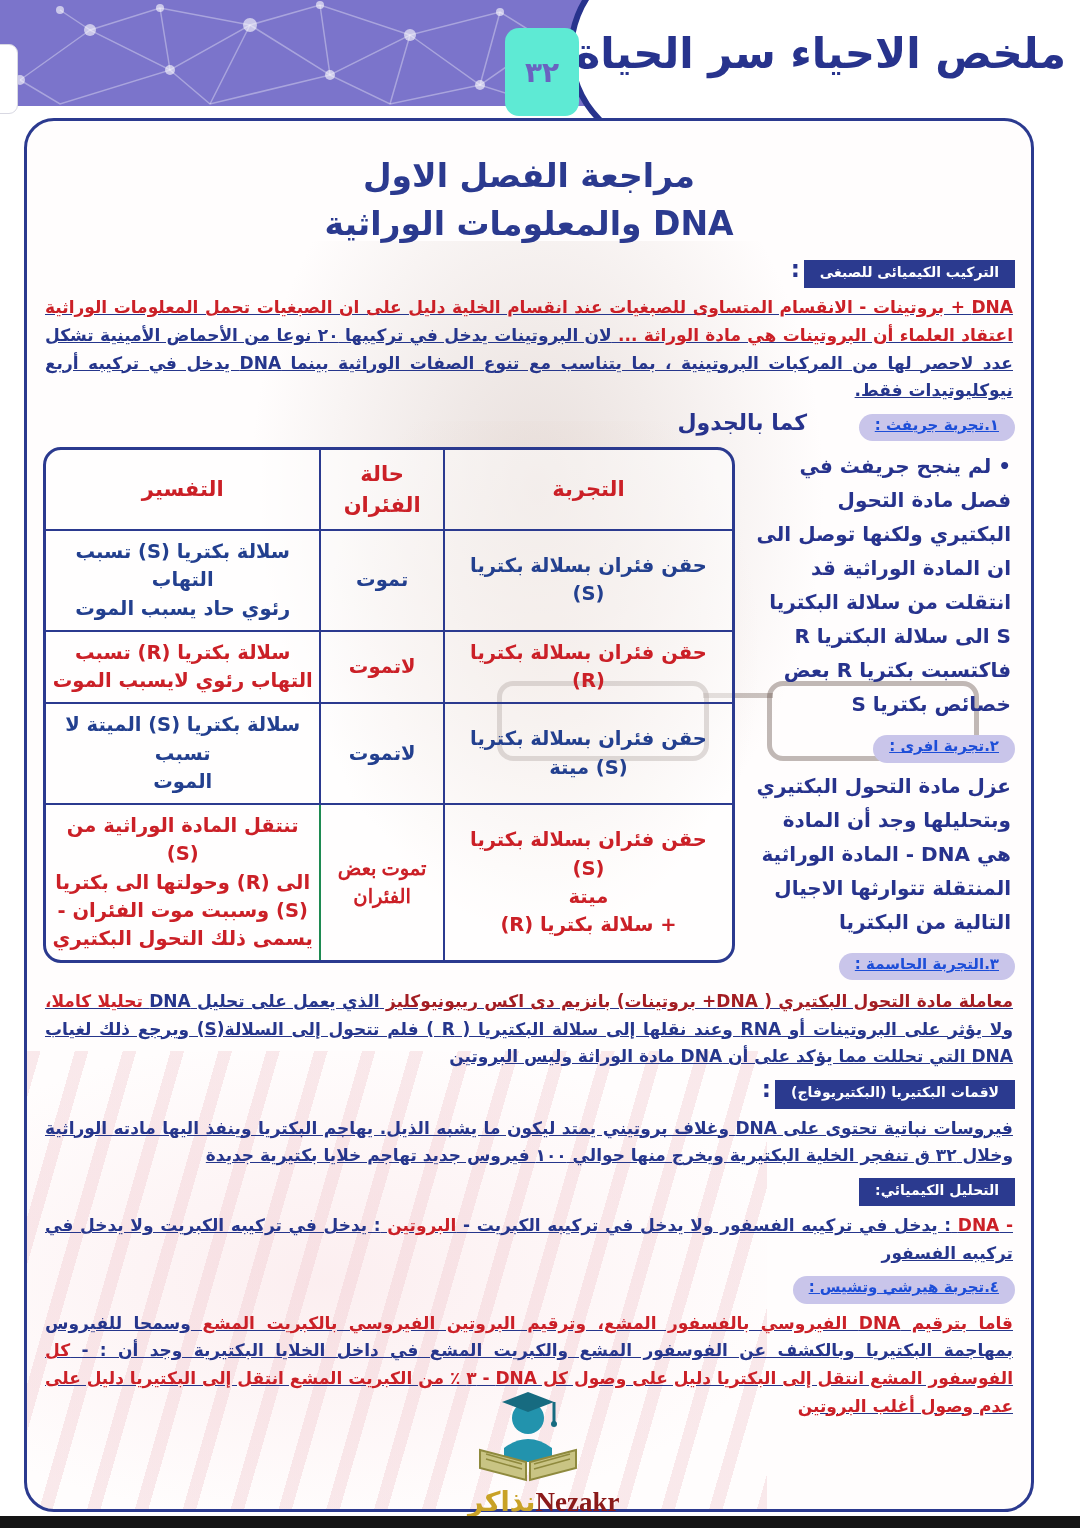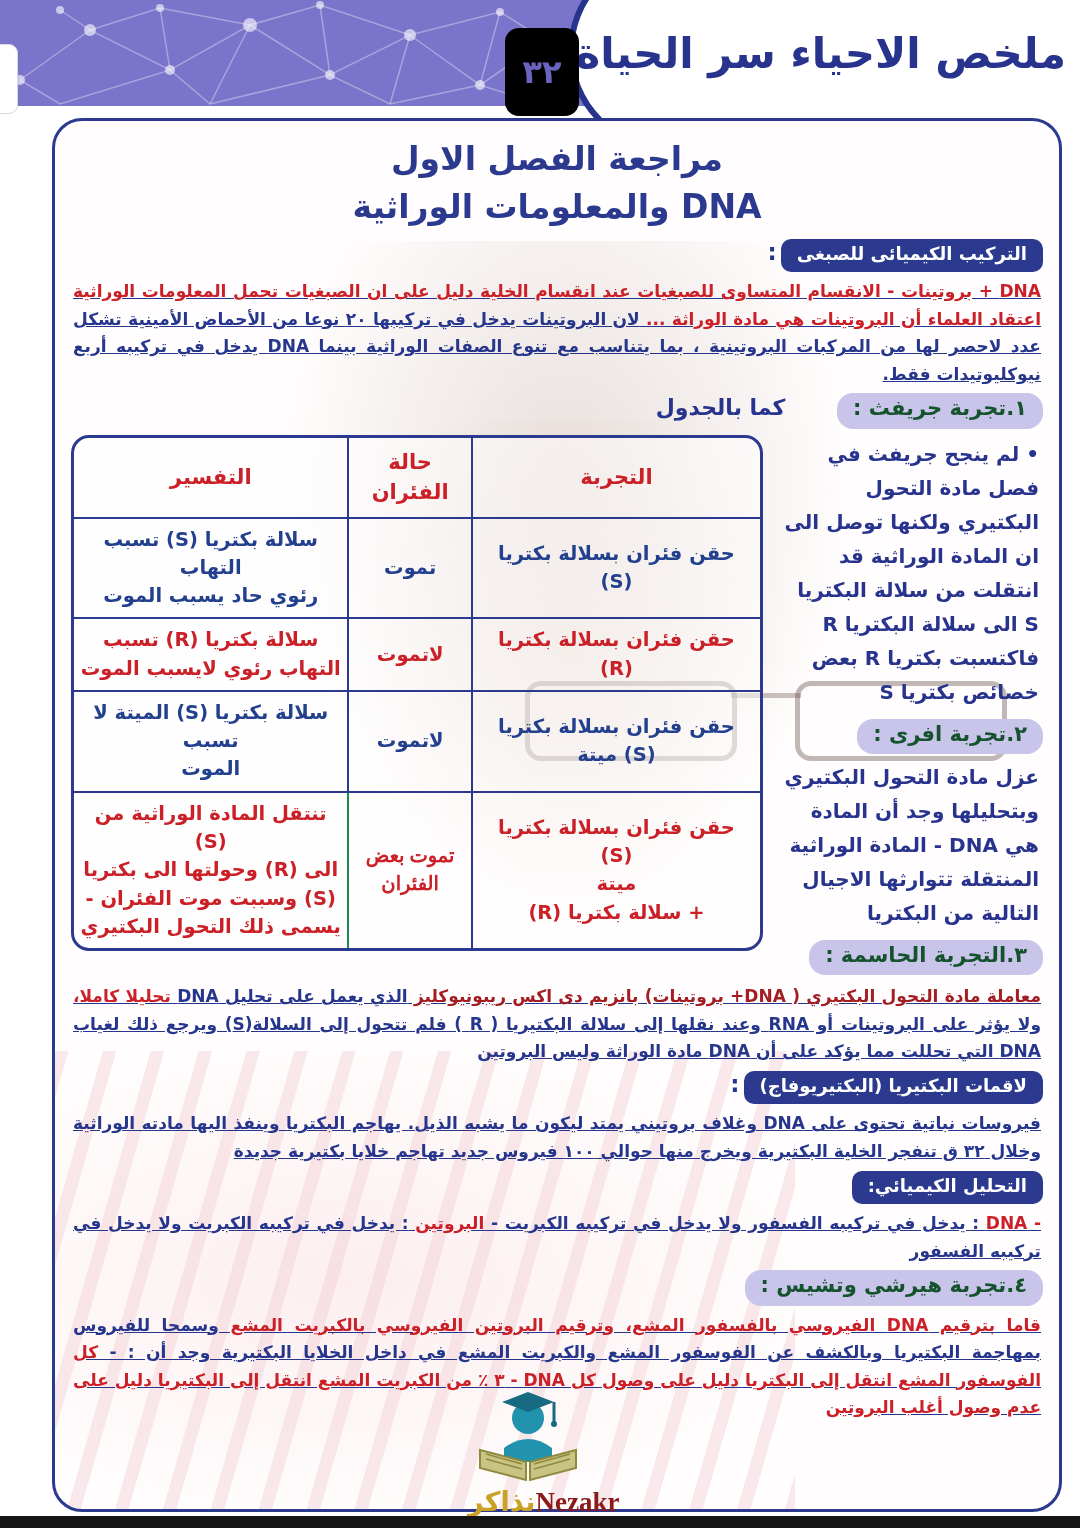--- a/index.html
+++ b/index.html
@@ -9,49 +9,49 @@
   *{margin:0;padding:0;box-sizing:border-box;}
   html,body{width:1080px;height:1528px;overflow:hidden;}
   body{
     font-family:"DejaVu Sans","Liberation Sans",sans-serif;
     background:#fff; position:relative; font-weight:bold; color:var(--navy);
   }
   
   .hdr{position:absolute;top:0;left:0;width:1080px;height:116px;background:#fff;}
   .banner{position:absolute;top:0;left:0;width:660px;height:106px;background:var(--purple);overflow:hidden;}
   .crescent-svg{position:absolute;top:-6px;left:555px;width:150px;height:126px;}
-  .page-tab{position:absolute;left:505px;top:28px;width:74px;height:88px;background:#000000;
+  .page-tab{position:absolute;left:505px;top:28px;width:74px;height:88px;background:#5eead4;
     border-radius:14px;display:flex;align-items:center;justify-content:center;
-    font-size:32px;color:#6a63c0;z-index:3;}
+    font-size:28px;color:#6a63c0;z-index:3;}
   .hdr-title{position:absolute;top:29px;right:14px;font-size:42px;font-weight:800;
     color:#27338d;letter-spacing:-1px;white-space:nowrap;}
   .curl{position:absolute;left:-10px;top:44px;width:28px;height:70px;background:#fff;border:1px solid #d8d8e2;border-radius:9px;z-index:4;}
   
-  .content{position:absolute;left:52px;top:118px;width:1010px;height:1394px;
+  .content{position:absolute;left:24px;top:118px;width:1010px;height:1394px;
     border:3px solid #2b3a8f;border-radius:30px;background:#fffdfd;
-    padding:12px 16px 8px;overflow:hidden;z-index:1;}
+    padding:29px 16px 8px;overflow:hidden;z-index:1;}
   .photo-layer{position:absolute;inset:0;pointer-events:none;z-index:0;}
   .head-blob{position:absolute;left:220px;top:120px;width:580px;height:660px;
     background:radial-gradient(ellipse at 50% 38%,rgba(213,198,192,.55),rgba(213,198,192,0) 70%);}
   .face-blob{position:absolute;left:300px;top:300px;width:430px;height:520px;
     background:radial-gradient(ellipse at 50% 45%,rgba(227,207,197,.45),rgba(227,207,197,0) 72%);}
   .glass{position:absolute;width:212px;height:80px;border:5px solid rgba(92,72,62,.38);border-radius:16px;top:560px;}
   .glass.g1{left:470px;} .glass.g2{left:740px;}
   .bridge{position:absolute;left:676px;top:572px;width:70px;height:5px;background:rgba(92,72,62,.32);}
   .shirt{position:absolute;left:0;top:930px;width:740px;height:460px;
     background:repeating-linear-gradient(106deg,rgba(240,200,206,.38) 0 13px,rgba(255,255,255,0) 13px 46px),
       radial-gradient(ellipse at 40% 50%,rgba(247,216,220,.4),rgba(255,255,255,0) 75%);}
   .fg{position:relative;z-index:2;}
   
   .doc-title{ text-align:center;font-size:33px;font-weight:800;color:#2b3a8f;line-height:1.45;margin:2px 0 8px;}
   .badge-row{margin:2px 0 6px;font-size:22px;}
-  .badge-dark{display:inline-block;background:#2b3a8f;color:#fff;font-size:18px;
-    padding:4px 16px 8px;border-radius:10px;line-height:1.2;}
-  .badge-lav{display:inline-block;background:var(--lav);color:#14532d;font-size:21px;
-    padding:2px 16px 6px;border-radius:16px;line-height:1.3;}
+  .badge-dark{display:inline-block;background:#2b3a8f;color:#fff;font-size:14px;
+    padding:4px 16px 8px;border-radius:0;line-height:1.2;}
+  .badge-lav{display:inline-block;background:var(--lav);color:#1d4ed8;font-size:15px;
+    padding:2px 16px 6px;border-radius:16px;line-height:1.3;text-decoration:underline;}
   .after-colon{color:#27338d;font-size:23px;margin-inline-start:4px;}
   p.body{font-size:17px;line-height:1.62;text-align:justify;text-align-last:right;margin:3px 2px 5px;text-decoration:underline;}
   .t-red{color:var(--red);} .t-blue{color:var(--navy);} .t-maroon{color:var(--maroon);}
   .note{font-size:22px;color:#27338d;margin-inline-start:44px;}
   
   .twocol{display:grid;grid-template-columns:268px 1fr;column-gap:12px;margin:2px 0 4px;}
   .side{font-size:20px;line-height:1.7;color:#27338d;}
   .side p{margin:2px 4px 6px;text-align:right;}
   .side .badge-lav{margin:4px 0 4px;}
   .tblwrap{border:3px solid #2b3a8f;border-radius:18px;overflow:hidden;background:rgba(255,255,255,.5);align-self:start;}

